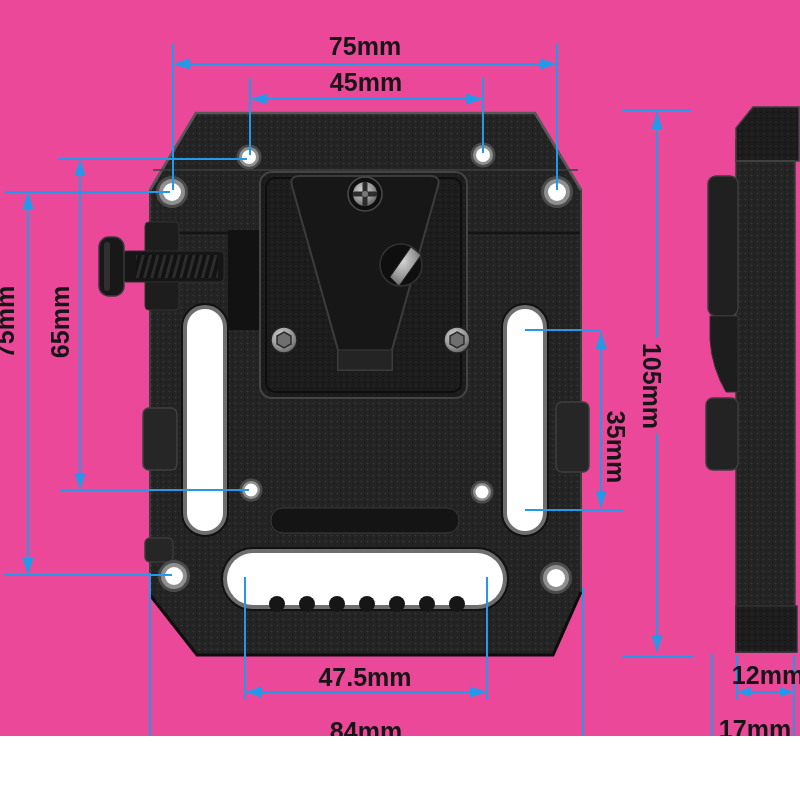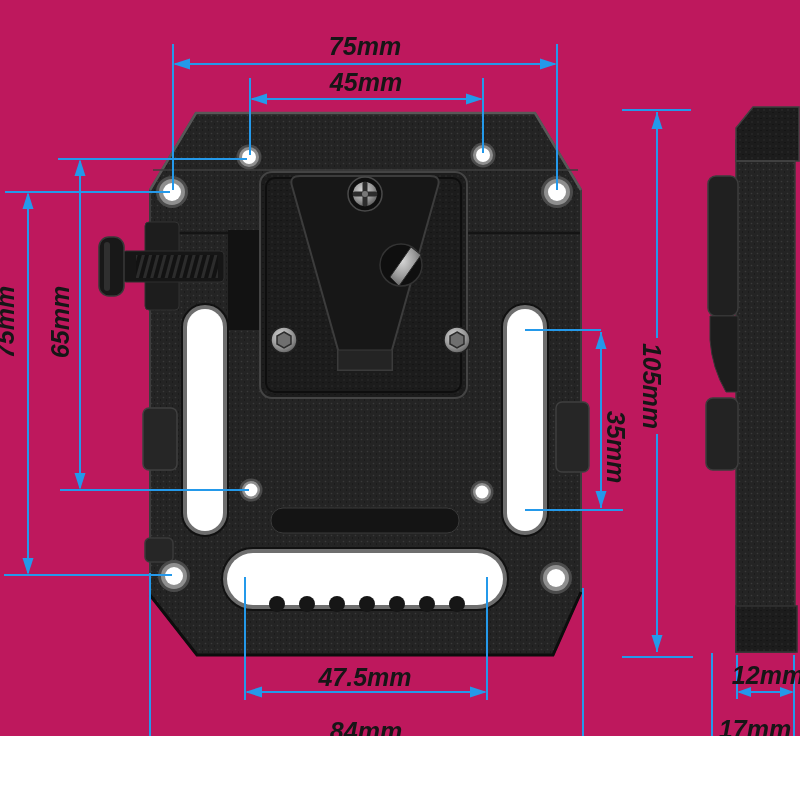--- a/index.html
+++ b/index.html
@@ -1,17 +1,17 @@
 <!DOCTYPE html>
 <html><head>
 <meta charset="utf-8">
 <style>
   html,body{margin:0;padding:0;background:#fff;}
-  #canvas{position:relative;width:800px;height:736px;background:#be185d;overflow:hidden;
-          font-family:"Liberation Sans", sans-serif;font-style:italic;}
+  #canvas{position:relative;width:800px;height:736px;background:#ec4899;overflow:hidden;
+          font-family:"Liberation Sans", sans-serif;}
   svg{display:block}
   .dimtxt{font-family:"Liberation Sans", sans-serif;font-weight:bold;font-size:25px;fill:#161616;}
 </style>
 </head>
 <body>
 
 <div id="canvas">
 <svg width="800" height="800" viewBox="0 0 800 800">
   <defs>
     <pattern id="spk" width="6" height="6" patternUnits="userSpaceOnUse">

